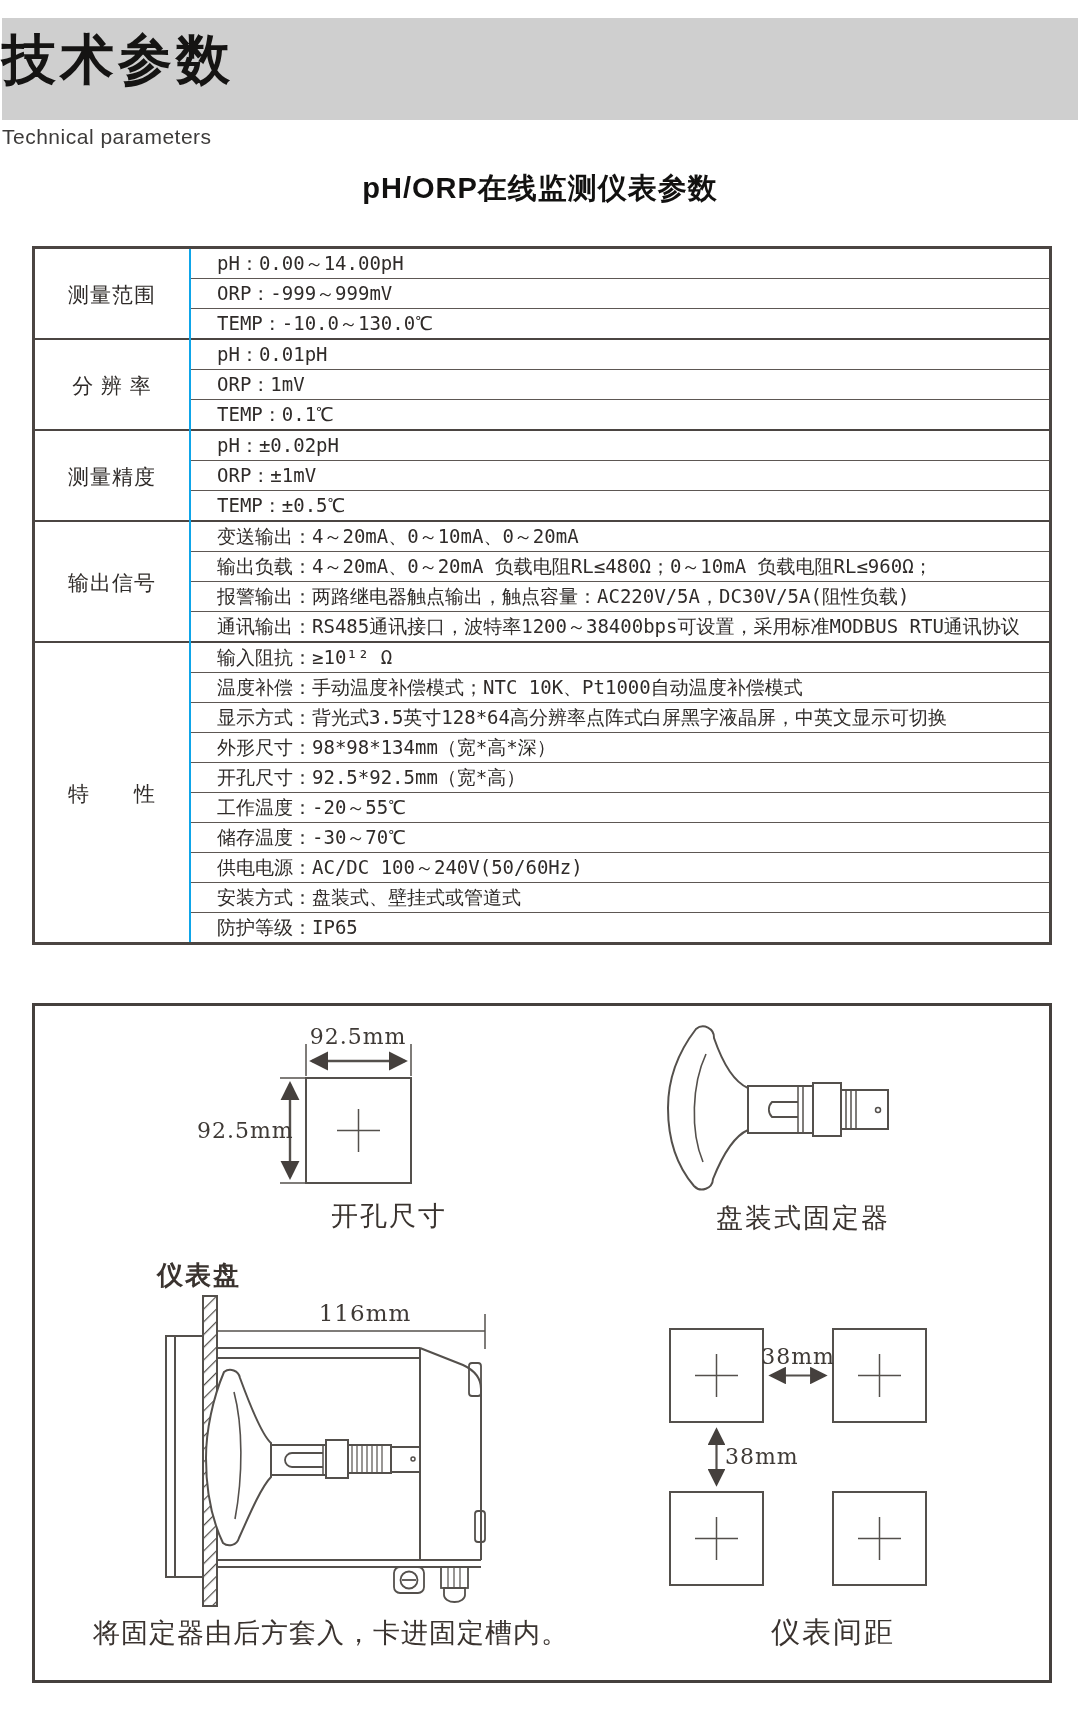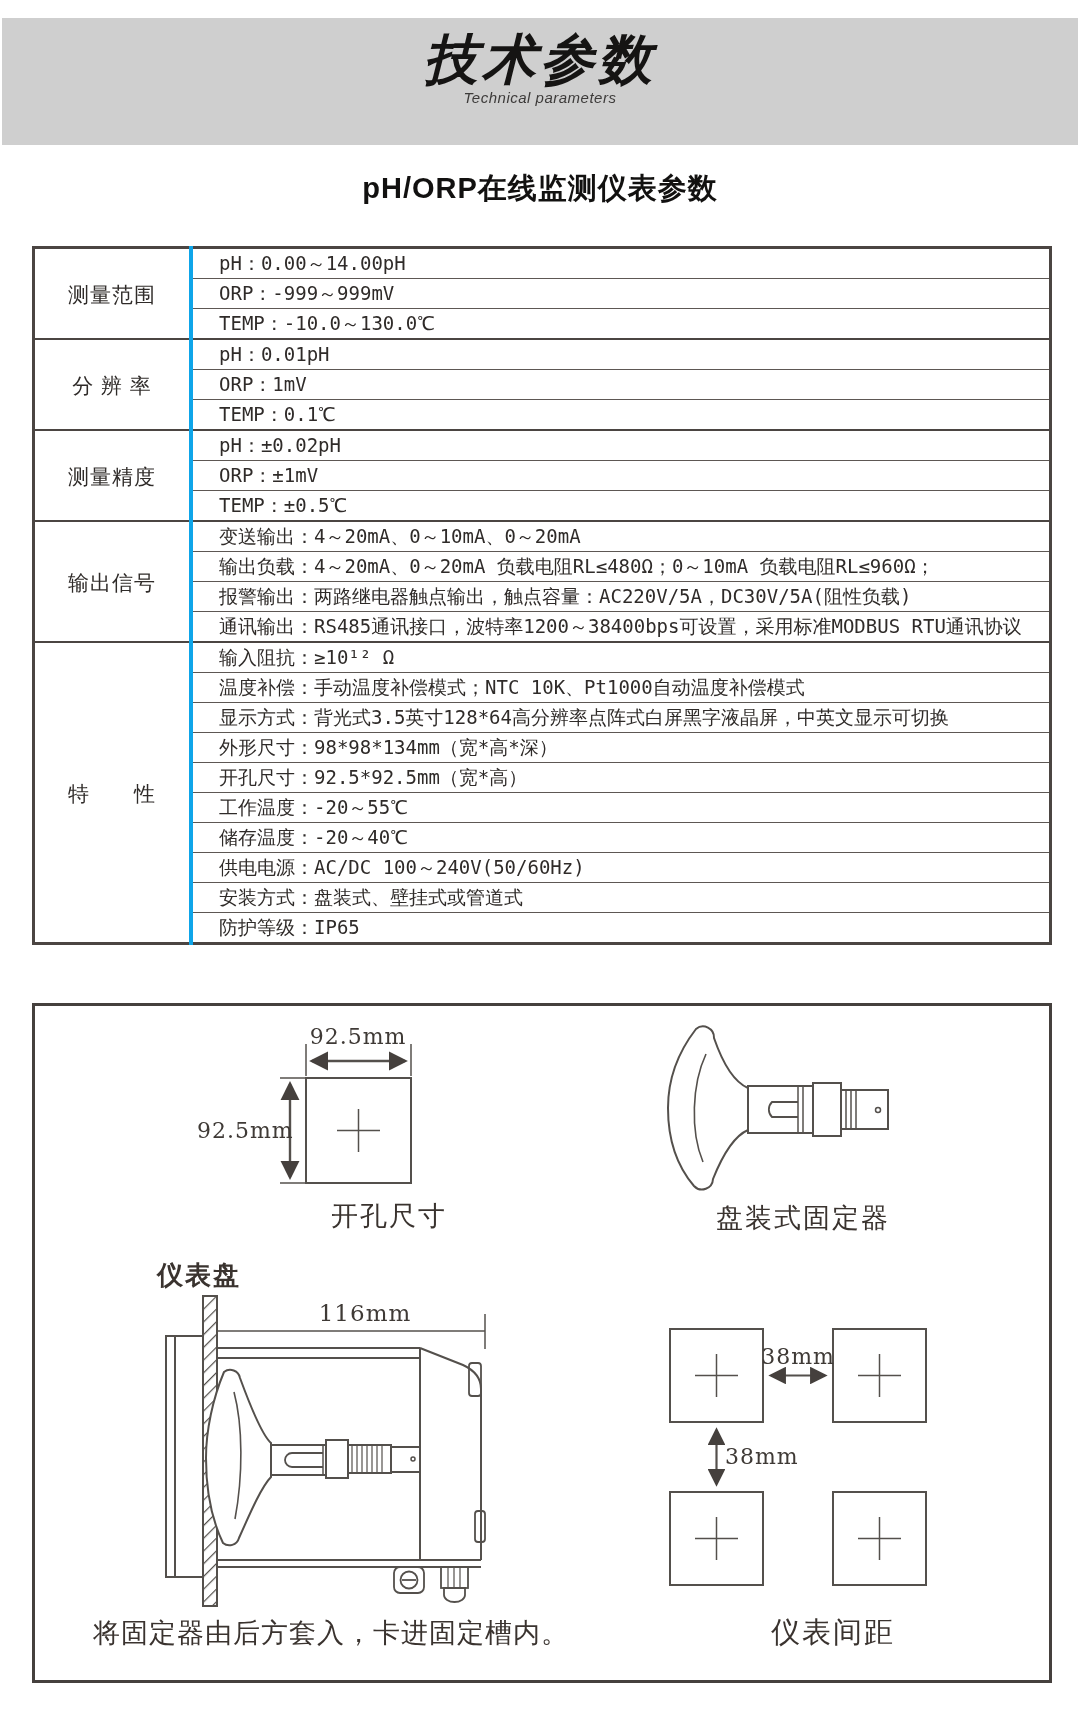--- a/index.html
+++ b/index.html
@@ -1,32 +1,32 @@
 <!DOCTYPE html>
 <html><head>
 <meta charset="utf-8">
 <style>
   html,body{margin:0;padding:0;background:#ffffff;}
   .page{position:relative;width:1080px;height:1709px;background:#ffffff;overflow:hidden;
         font-family:"Liberation Sans",sans-serif;color:#2e2a28;}
 
   
-  .band{position:absolute;left:2px;top:18px;width:1076px;height:127px;background:#cfcfcf;text-align:center;font-style:italic;}
+  .band{position:absolute;left:2px;top:18px;width:1076px;height:102px;background:#cfcfcf;text-align:left;}
   .band-title{padding-top:12px;font-size:54px;font-weight:900;letter-spacing:4px;color:#151413;line-height:1.1;}
-  .band-sub{font-size:15px;font-weight:500;color:#3d3b3a;letter-spacing:.5px;}
+  .band-sub{font-size:21px;font-weight:500;color:#3d3b3a;letter-spacing:.5px;margin-top:36px;}
 
   
   .section-title{position:absolute;left:0;top:169px;width:100%;margin:0;text-align:center;
                  font-size:29px;font-weight:700;color:#121110;letter-spacing:1px;}
 
   
   table.spec{position:absolute;left:32px;top:246px;width:1020px;border-collapse:collapse;
              table-layout:fixed;border:3px solid #4b4542;}
   table.spec td{height:29px;vertical-align:middle;}
-  td.lbl{width:152px;border-right:4px solid #0ea5e9;vertical-align:top;text-align:center;
+  td.lbl{width:152px;border-right:2px solid #0ea5e9;vertical-align:top;text-align:center;
          padding-top:3px;font-size:21px;letter-spacing:1px;color:#2f2b29;font-weight:500;}
   td.val{border-top:1.5px solid #5d5753;padding:0 6px 0 26px;font-size:19px;color:#2f2b29;
          font-family:"DejaVu Sans Mono","Liberation Sans",sans-serif;white-space:nowrap;margin-left:45px;}
   tr.gfirst td{border-top:2.5px solid #4b4542;}
   tr:first-child td{border-top:none;}
 
   
   .diagram-heading{position:absolute;left:33px;top:931px;margin:0;font-size:31px;font-weight:600;
                    color:#3a332f;letter-spacing:2px;}
   .diagram-box{position:absolute;left:32px;top:1003px;width:1014px;height:674px;border:3px solid #45403d;}
@@ -110,21 +110,21 @@
       <tr>
           <td class="val">外形尺寸：98*98*134mm（宽*高*深）</td>
         </tr>
       <tr>
           <td class="val">开孔尺寸：92.5*92.5mm（宽*高）</td>
         </tr>
       <tr>
           <td class="val">工作温度：-20～55℃</td>
         </tr>
       <tr>
-          <td class="val">储存温度：-20～40℃</td>
+          <td class="val">储存温度：-30～70℃</td>
         </tr>
       <tr>
           <td class="val">供电电源：AC/DC 100～240V(50/60Hz)</td>
         </tr>
       <tr>
           <td class="val">安装方式：盘装式、壁挂式或管道式</td>
         </tr>
       <tr>
           <td class="val">防护等级：IP65</td>
         </tr>

